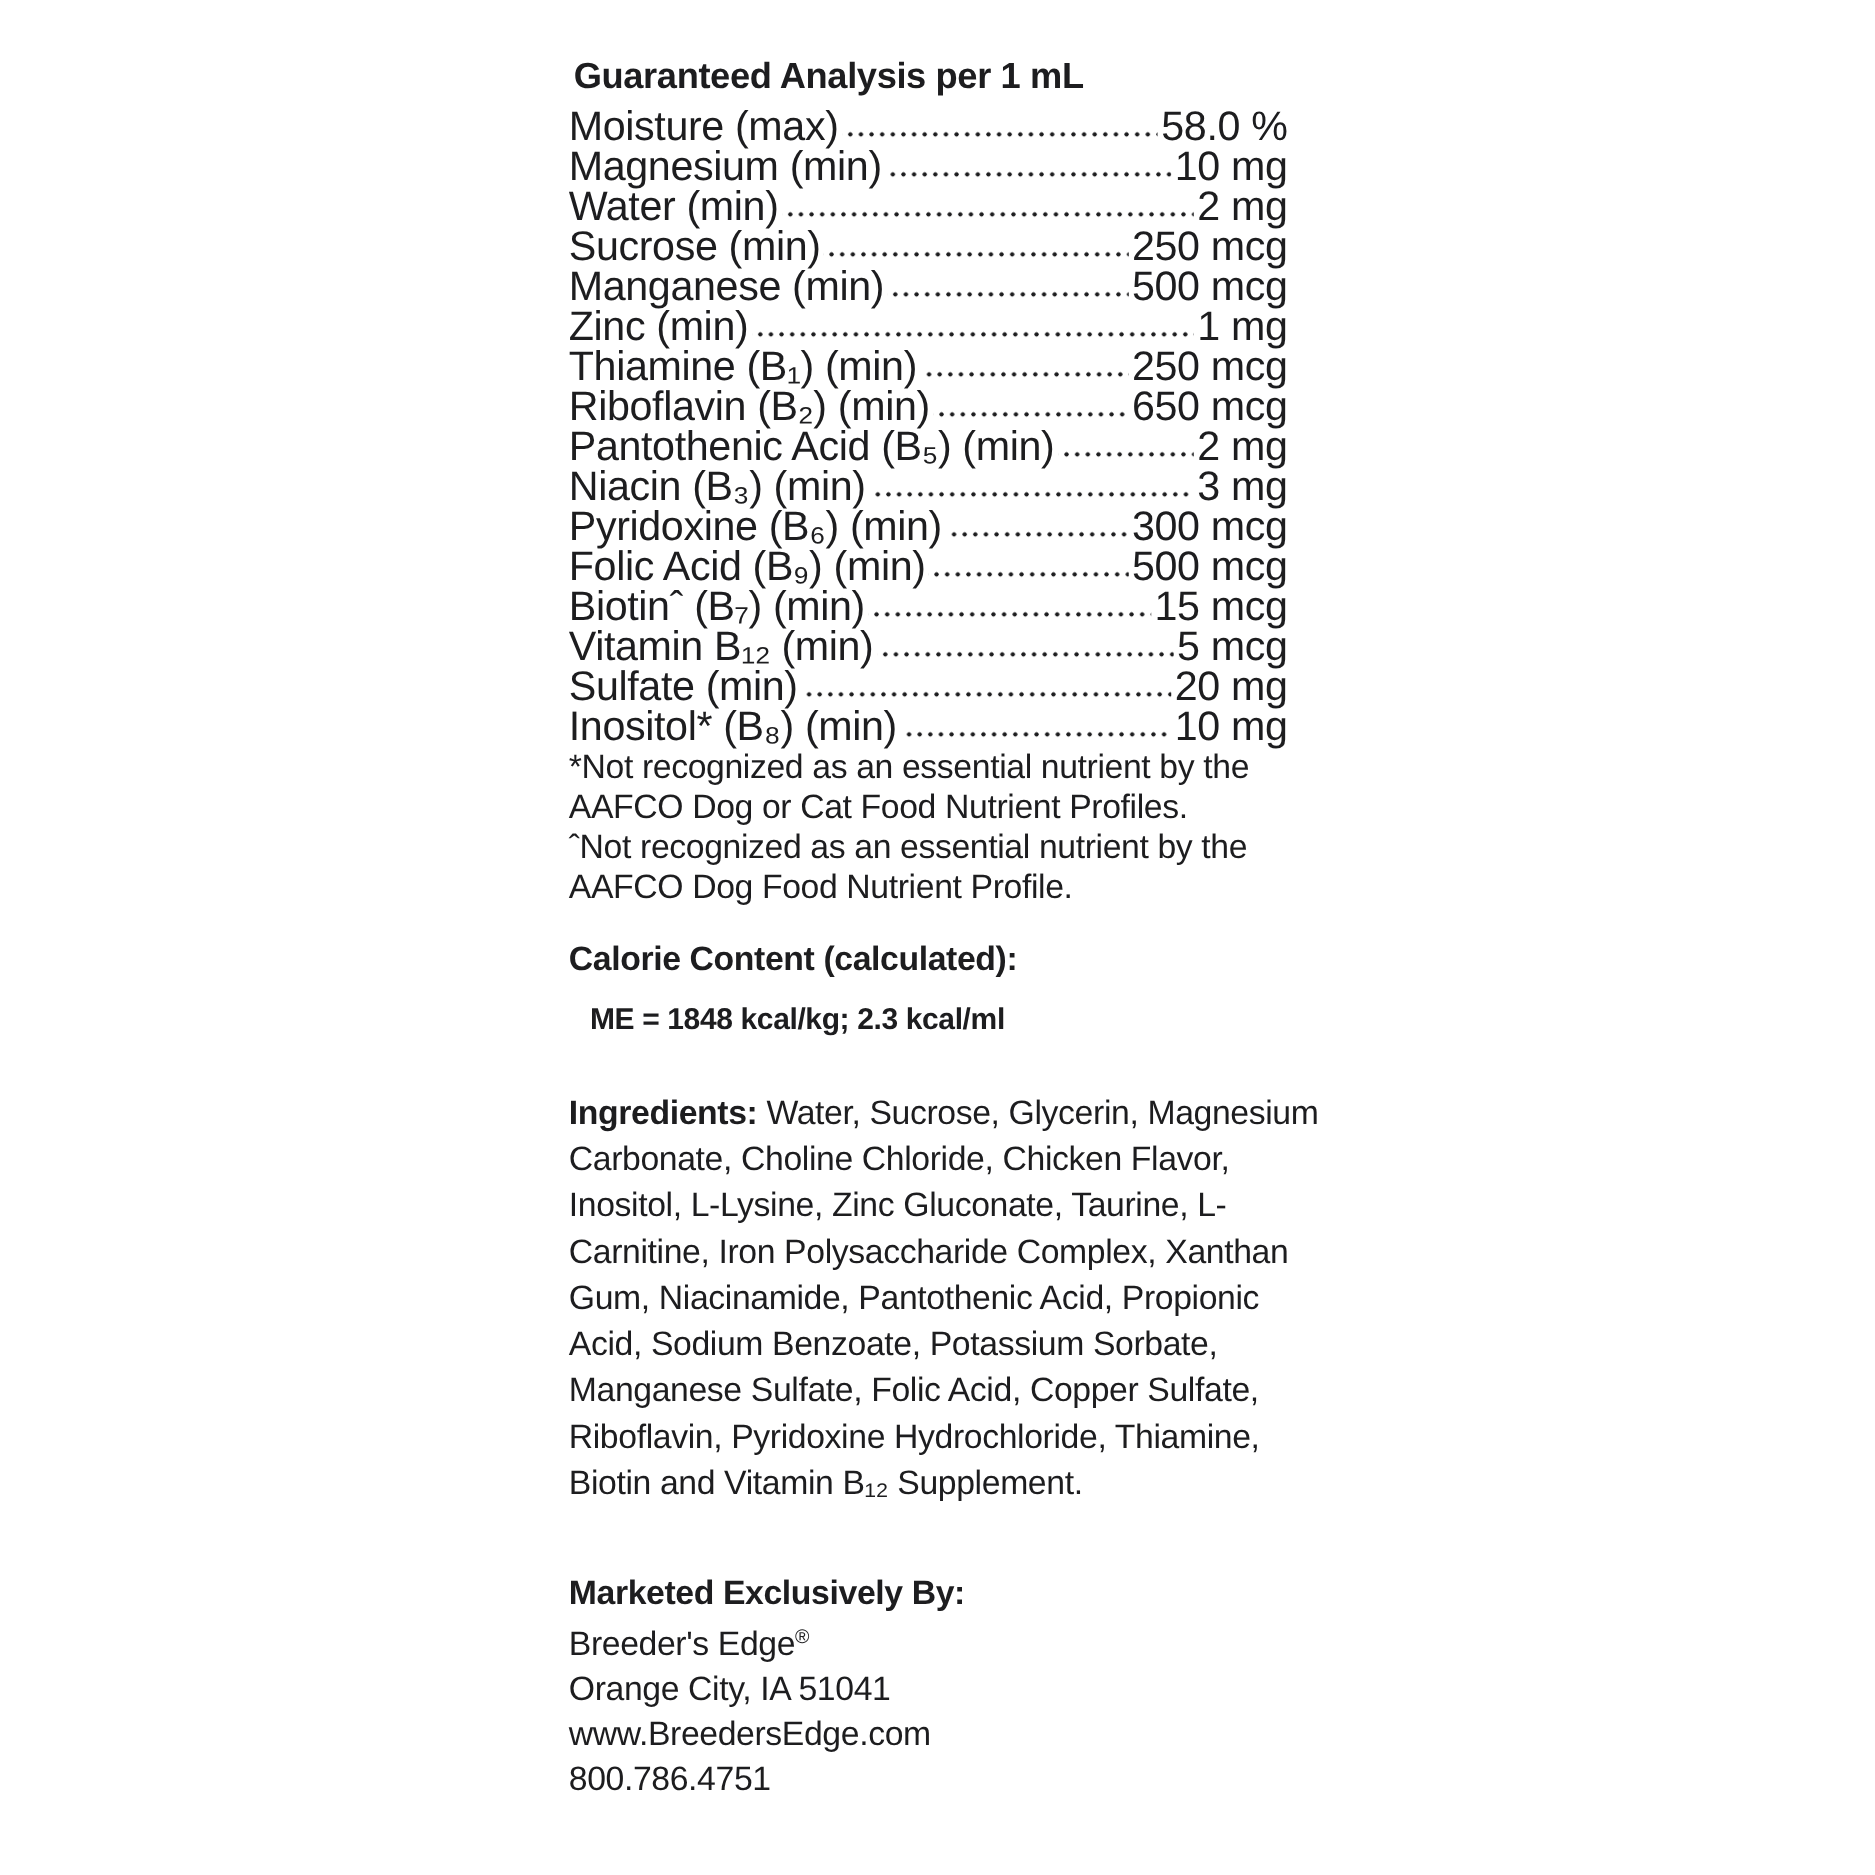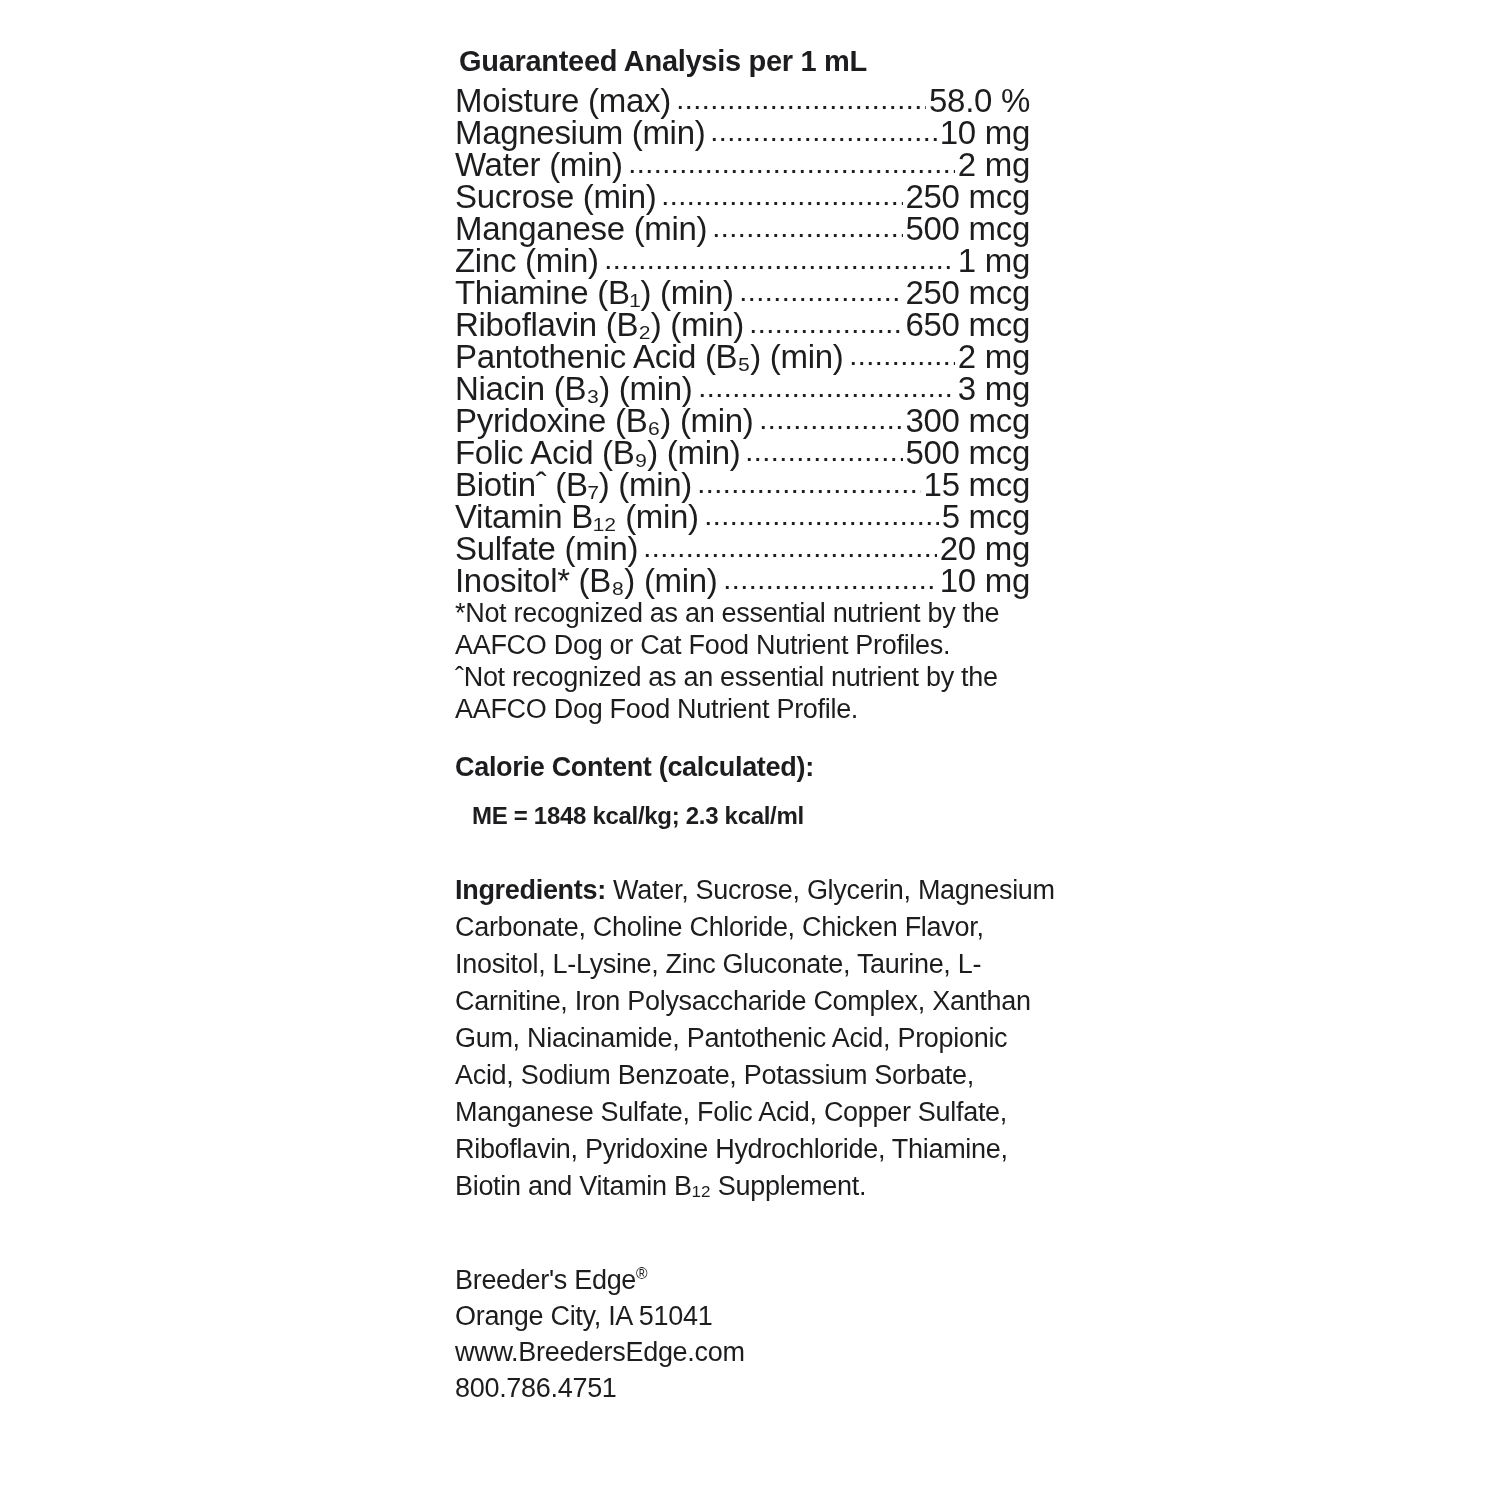--- a/index.html
+++ b/index.html
@@ -183,19 +183,20 @@
 
   <p class="footnote">*Not recognized as an essential nutrient by the AAFCO Dog or Cat Food Nutrient Profiles.</p>
   <p class="footnote">ˆNot recognized as an essential nutrient by the AAFCO Dog Food Nutrient Profile.</p>
 
   <h2 class="calorie-heading">Calorie Content (calculated):</h2>
   <p class="calorie-value">ME = 1848 kcal/kg; 2.3 kcal/ml</p>
 
   <p class="ingredients"><strong>Ingredients:</strong><span> Water, Sucrose, Glycerin, Magnesium Carbonate, Choline Chloride, Chicken Flavor, Inositol, L-Lysine, Zinc Gluconate, Taurine, L-Carnitine, Iron Polysaccharide Complex, Xanthan Gum, Niacinamide, Pantothenic Acid, Propionic Acid, Sodium Benzoate, Potassium Sorbate, Manganese Sulfate, Folic Acid, Copper Sulfate, Riboflavin, Pyridoxine Hydrochloride, Thiamine, Biotin and Vitamin B₁₂ Supplement.</span></p>
 
   <div class="marketed">
+    <h2 class="marketed-heading">Marketed Exclusively By:</h2>
     <p class="brand-line"><span>Breeder's Edge</span><sup>®</sup></p>
     <p>Orange City, IA 51041</p>
     <p>www.BreedersEdge.com</p>
     <p>800.786.4751</p>
   </div>
 
 </div>
 
 </body></html>

